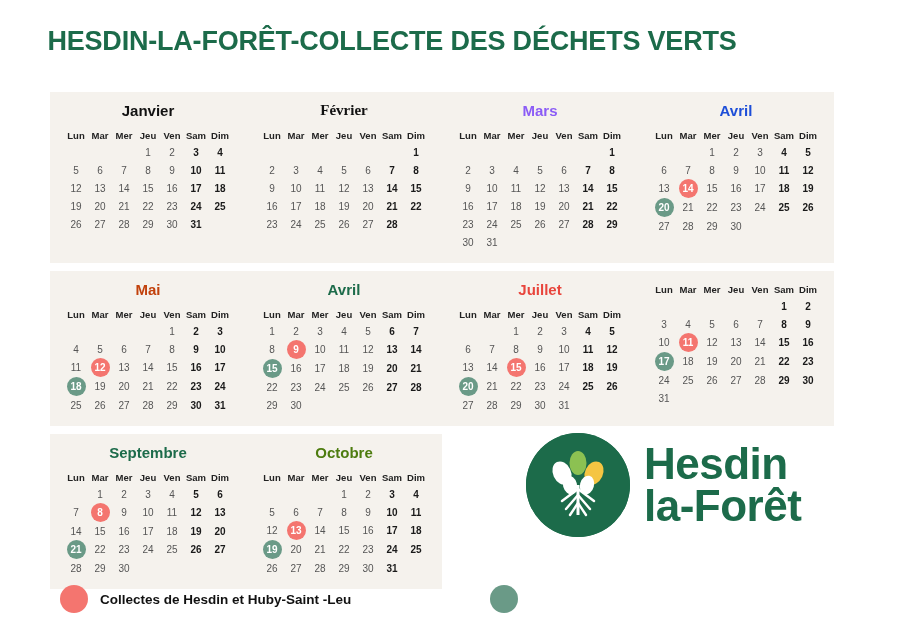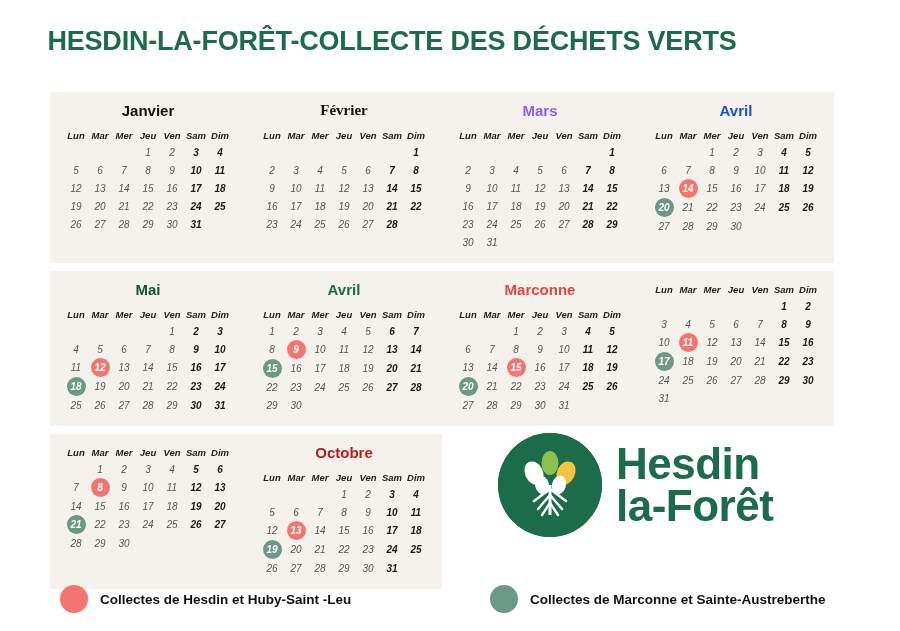--- a/index.html
+++ b/index.html
@@ -50,21 +50,20 @@
   .month-name {
     text-align: center;
     font-size: 15px;
     font-weight: bold;
     margin-bottom: 8px;
     color: #111111;
   }
   table.cal {
     border-collapse: collapse;
     margin: 0 auto;
-    font-style: italic;
   }
   table.cal th {
     font-size: 9.5px;
     font-weight: bold;
     color: #222222;
     width: 24px;
     height: 16px;
     text-align: center;
     padding: 0;
   }
@@ -89,21 +88,21 @@
     border-radius: 50%;
     text-align: center;
     color: #ffffff;
     font-weight: bold;
     font-size: 10px;
   }
   .mark.pink { background: #f4756f; }
   .mark.green { background: #6a9a87; }
   .logo-area {
     position: absolute;
-    left: 498px;
+    left: 526px;
     top: 420px;
     width: 352px;
     height: 130px;
     display: flex;
     align-items: center;
   }
   .logo-circle {
     width: 104px;
     height: 104px;
     border-radius: 50%;
@@ -412,21 +411,21 @@
                 <td></td>
                 <td></td>
                 <td></td>
               </tr>
             </tbody>
           </table>
         </div>
     </div>
     <div class="row">
       <div class="month">
-          <div class="month-name" style="color: #14532d;">Mai</div>
+          <div class="month-name" style="color: #c2410c;">Mai</div>
           <table class="cal">
             <thead>
               <tr>
                 <th>Lun</th>
                 <th>Mar</th>
                 <th>Mer</th>
                 <th>Jeu</th>
                 <th>Ven</th>
                 <th>Sam</th>
                 <th>Dim</th>
@@ -538,21 +537,21 @@
                 <td></td>
                 <td></td>
                 <td></td>
                 <td></td>
                 <td></td>
               </tr>
             </tbody>
           </table>
         </div>
       <div class="month">
-          <div class="month-name" style="color: rgb(232, 69, 60);">Marconne</div>
+          <div class="month-name" style="color: rgb(232, 69, 60);">Juillet</div>
           <table class="cal">
             <thead>
               <tr>
                 <th>Lun</th>
                 <th>Mar</th>
                 <th>Mer</th>
                 <th>Jeu</th>
                 <th>Ven</th>
                 <th>Sam</th>
                 <th>Dim</th>
@@ -674,20 +673,21 @@
                 <td></td>
                 <td></td>
                 <td></td>
               </tr>
             </tbody>
           </table>
         </div>
     </div>
     <div class="row">
       <div class="month">
+          <div class="month-name" style="color: rgb(28, 107, 74);">Septembre</div>
           <table class="cal">
             <thead>
               <tr>
                 <th>Lun</th>
                 <th>Mar</th>
                 <th>Mer</th>
                 <th>Jeu</th>
                 <th>Ven</th>
                 <th>Sam</th>
                 <th>Dim</th>
@@ -736,21 +736,21 @@
                 <td>30</td>
                 <td></td>
                 <td></td>
                 <td></td>
                 <td></td>
               </tr>
             </tbody>
           </table>
         </div>
       <div class="month">
-          <div class="month-name" style="color: #b91c1c;">Octobre</div>
+          <div class="month-name" style="color: #4d7c0f;">Octobre</div>
           <table class="cal">
             <thead>
               <tr>
                 <th>Lun</th>
                 <th>Mar</th>
                 <th>Mer</th>
                 <th>Jeu</th>
                 <th>Ven</th>
                 <th>Sam</th>
                 <th>Dim</th>
@@ -829,17 +829,16 @@
     </div>
   </div>
 
   <div class="legend">
     <div class="legend-item first">
       <span class="legend-dot pink"></span>
       <span>Collectes de Hesdin et Huby-Saint -Leu</span>
     </div>
     <div class="legend-item">
       <span class="legend-dot green"></span>
-      <span>Collectes de Marconne et Sainte-Austreberthe</span>
     </div>
   </div>
 
 </div>
 
 </body></html>

